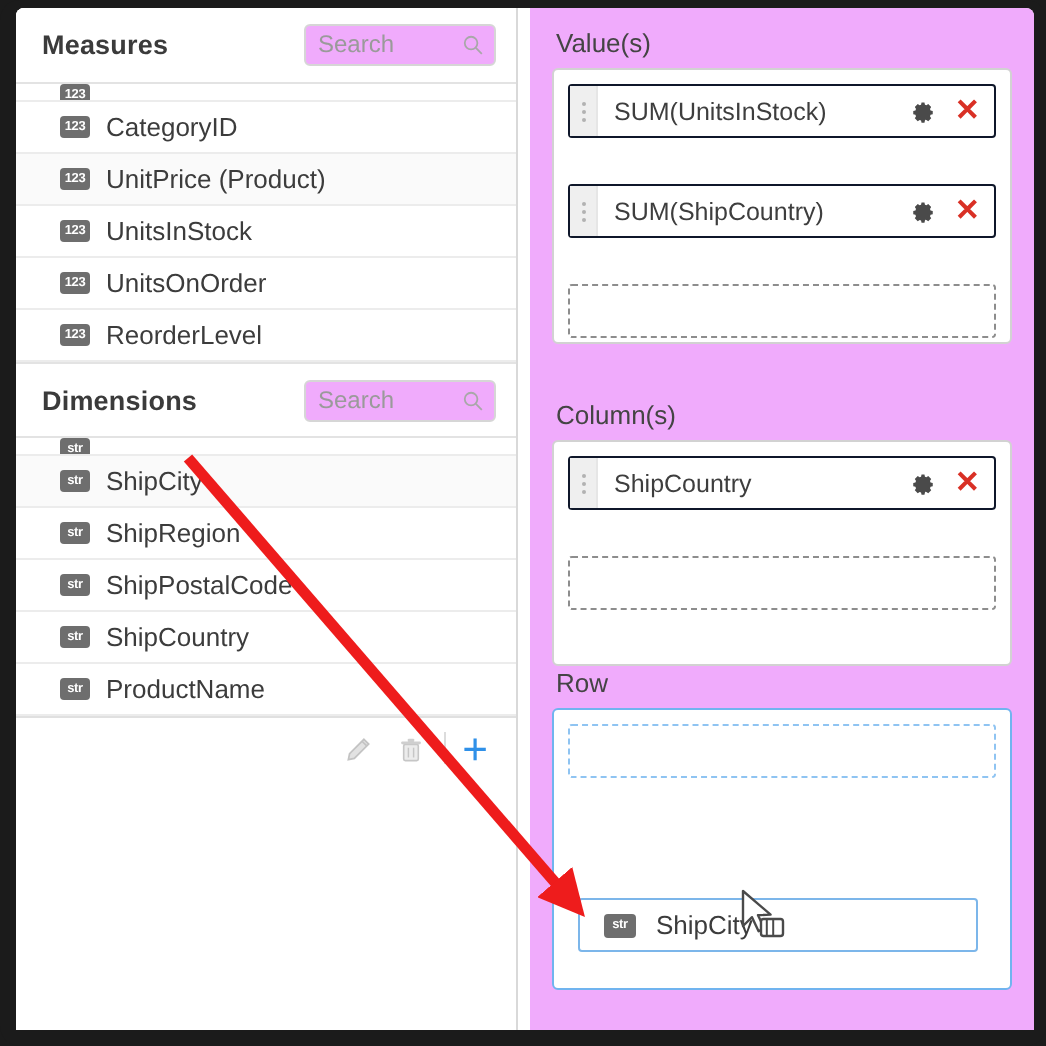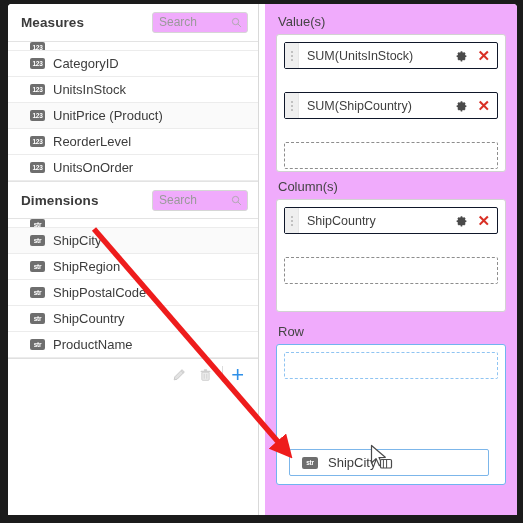--- a/index.html
+++ b/index.html
@@ -334,35 +334,35 @@
 
       <div class="field-list">
         <div class="field-row clipped">
           <div class="type-ico">123</div>
           <span class="field-label"></span>
         </div>
         <div class="field-row">
           <div class="type-ico">123</div>
           <span class="field-label">CategoryID</span>
         </div>
-        <div class="field-row">
-          <div class="type-ico">123</div>
-          <span class="field-label">UnitsInStock</span>
-        </div>
         <div class="field-row alt">
           <div class="type-ico">123</div>
           <span class="field-label">UnitPrice (Product)</span>
         </div>
         <div class="field-row">
           <div class="type-ico">123</div>
-          <span class="field-label">ReorderLevel</span>
+          <span class="field-label">UnitsInStock</span>
         </div>
         <div class="field-row">
           <div class="type-ico">123</div>
           <span class="field-label">UnitsOnOrder</span>
+        </div>
+        <div class="field-row">
+          <div class="type-ico">123</div>
+          <span class="field-label">ReorderLevel</span>
         </div>
       </div>
 
       <div class="section-head" style="border-top:1px solid #e3e3e3;padding-left:13px;">
         <span class="section-title">Dimensions</span>
         <div class="search-box">
           <input type="text" placeholder="Search" style="">
           <svg class="search-ico" viewBox="0 0 16 16">
             <circle cx="6.6" cy="6.6" r="4.6" fill="none" stroke="#a8a8a8" stroke-width="1.3"></circle>
             <line x1="10.1" y1="10.1" x2="14.4" y2="14.4" stroke="#a8a8a8" stroke-width="1.3"></line>
@@ -454,41 +454,41 @@
               <path fill="#4a4a4a" d="M8 5.1a2.9 2.9 0 100 5.8 2.9 2.9 0 000-5.8zm0 4.35a1.45 1.45 0 110-2.9 1.45 1.45 0 010 2.9z"></path>
               <path fill="#4a4a4a" d="M14 9.1l-1.35-.3a4.8 4.8 0 00-.36-.87l.75-1.17-1.8-1.8-1.17.75a4.8 4.8 0 00-.87-.36L8.9 4h-1.8l-.3 1.35c-.3.09-.6.21-.87.36l-1.17-.75-1.8 1.8.75 1.17c-.15.27-.27.57-.36.87L2 9.1v1.8l1.35.3c.09.3.21.6.36.87l-.75 1.17 1.8 1.8 1.17-.75c.27.15.57.27.87.36l.3 1.35h1.8l.3-1.35c.3-.9.6-.21.87-.36l1.17.75 1.8-1.8-.75-1.17c.15-.27.27-.57.36-.87L14 10.9z" transform="translate(0,-1.5) scale(1,1.05)"></path>
             </svg>
             <span class="x-ico">✕</span>
           </div>
         </div>
 
         <div class="drop-slot"></div>
       </div>
 
-      <div class="zone-label" style="margin-top:7px;">Column(s)</div>
+      <div class="zone-label" style="margin-top:28px;">Column(s)</div>
       <div class="zone-box" style="height:113px;">
         <div class="pill">
           <div class="pill-handle">
             <i></i>
               <i></i>
               <i></i>
           </div>
           <span class="pill-text">ShipCountry</span>
           <div class="pill-actions">
             <svg class="gear-ico" viewBox="0 0 16 16">
               <path fill="#4a4a4a" d="M8 5.1a2.9 2.9 0 100 5.8 2.9 2.9 0 000-5.8zm0 4.35a1.45 1.45 0 110-2.9 1.45 1.45 0 010 2.9z"></path>
               <path fill="#4a4a4a" d="M14 9.1l-1.35-.3a4.8 4.8 0 00-.36-.87l.75-1.17-1.8-1.8-1.17.75a4.8 4.8 0 00-.87-.36L8.9 4h-1.8l-.3 1.35c-.3.09-.6.21-.87.36l-1.17-.75-1.8 1.8.75 1.17c-.15.27-.27.57-.36.87L2 9.1v1.8l1.35.3c.09.3.21.6.36.87l-.75 1.17 1.8 1.8 1.17-.75c.27.15.57.27.87.36l.3 1.35h1.8l.3-1.35c.3-.9.6-.21.87-.36l1.17.75 1.8-1.8-.75-1.17c.15-.27.27-.57.36-.87L14 10.9z" transform="translate(0,-1.5) scale(1,1.05)"></path>
             </svg>
             <span class="x-ico">✕</span>
           </div>
         </div>
         <div class="drop-slot"></div>
       </div>
 
-      <div class="zone-label" style="margin-top:12px;">Row</div>
+      <div class="zone-label" style="margin-top:1px;">Row</div>
       <div class="zone-box active" style="height:141px;">
         <div class="drop-slot blue"></div>
       </div>
 
     </div>
 
     <div id="drag-ghost" style="left:281px; top:445px; width:200px;">
       <div class="type-ico">str</div>
       <span class="field-label">ShipCity</span>
     </div>

